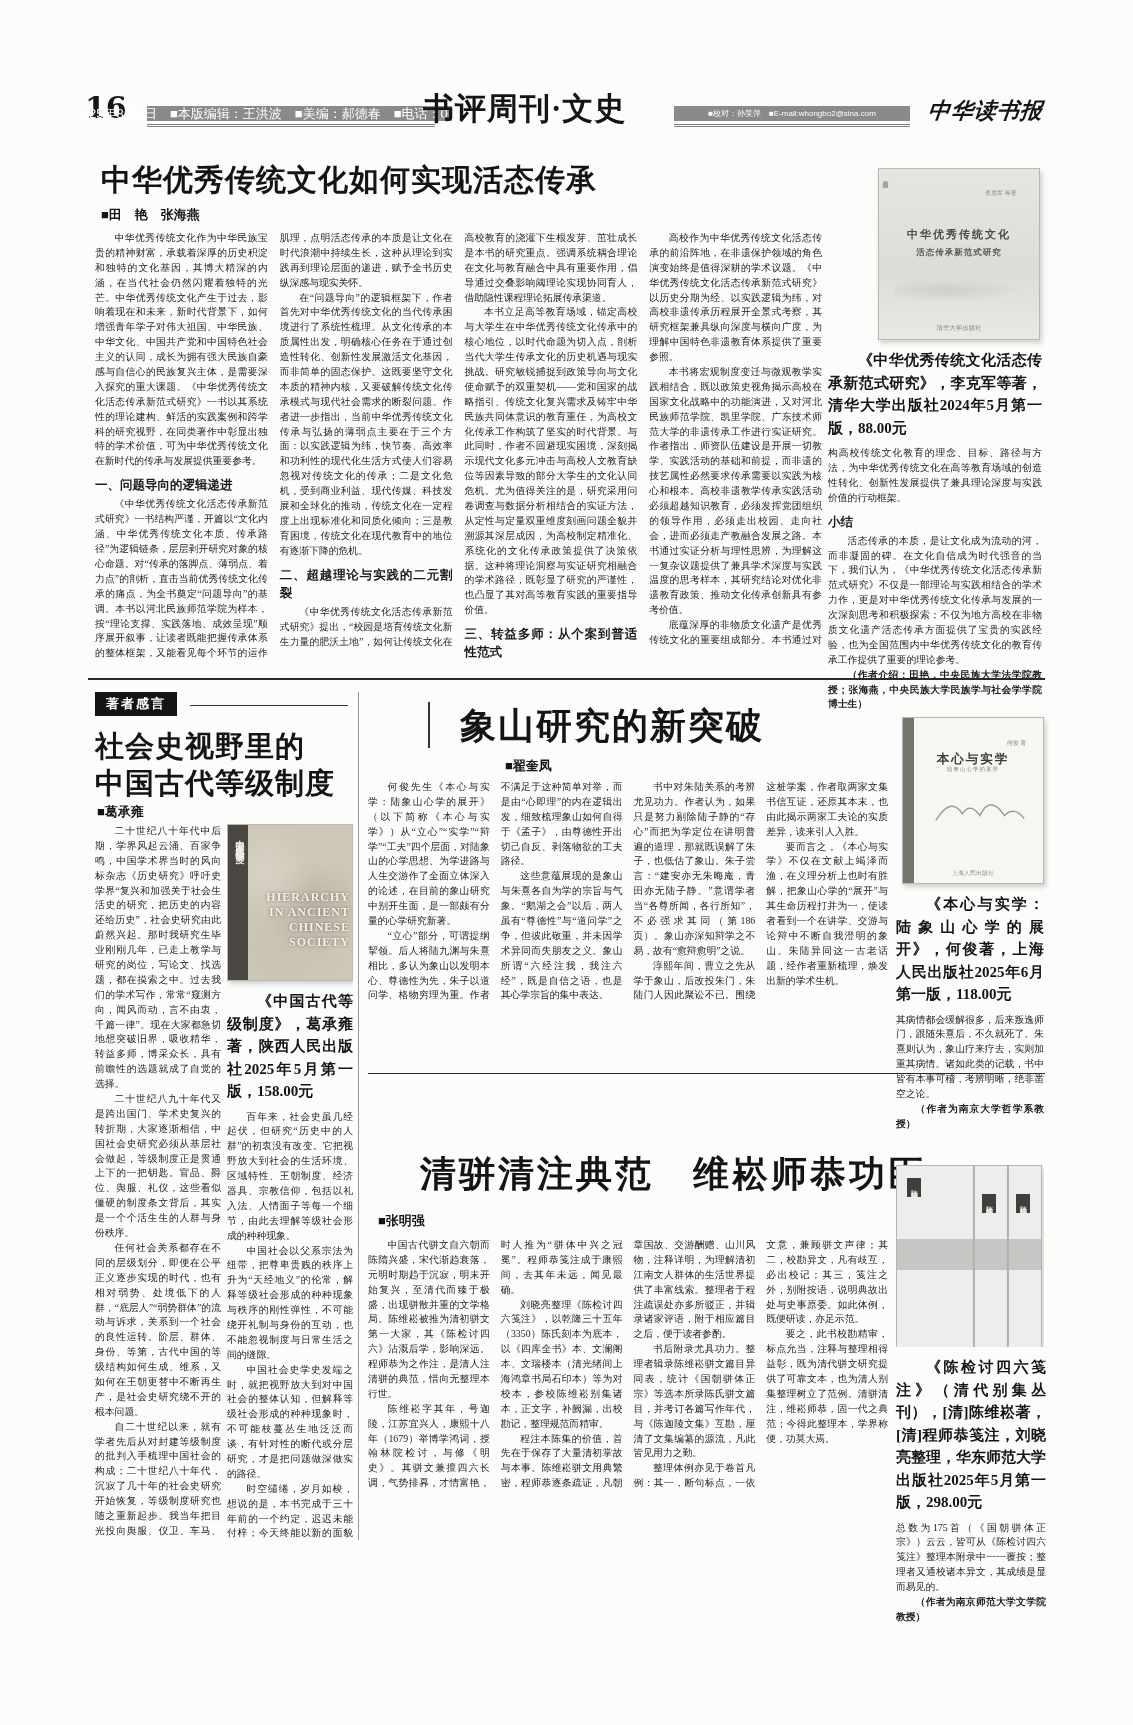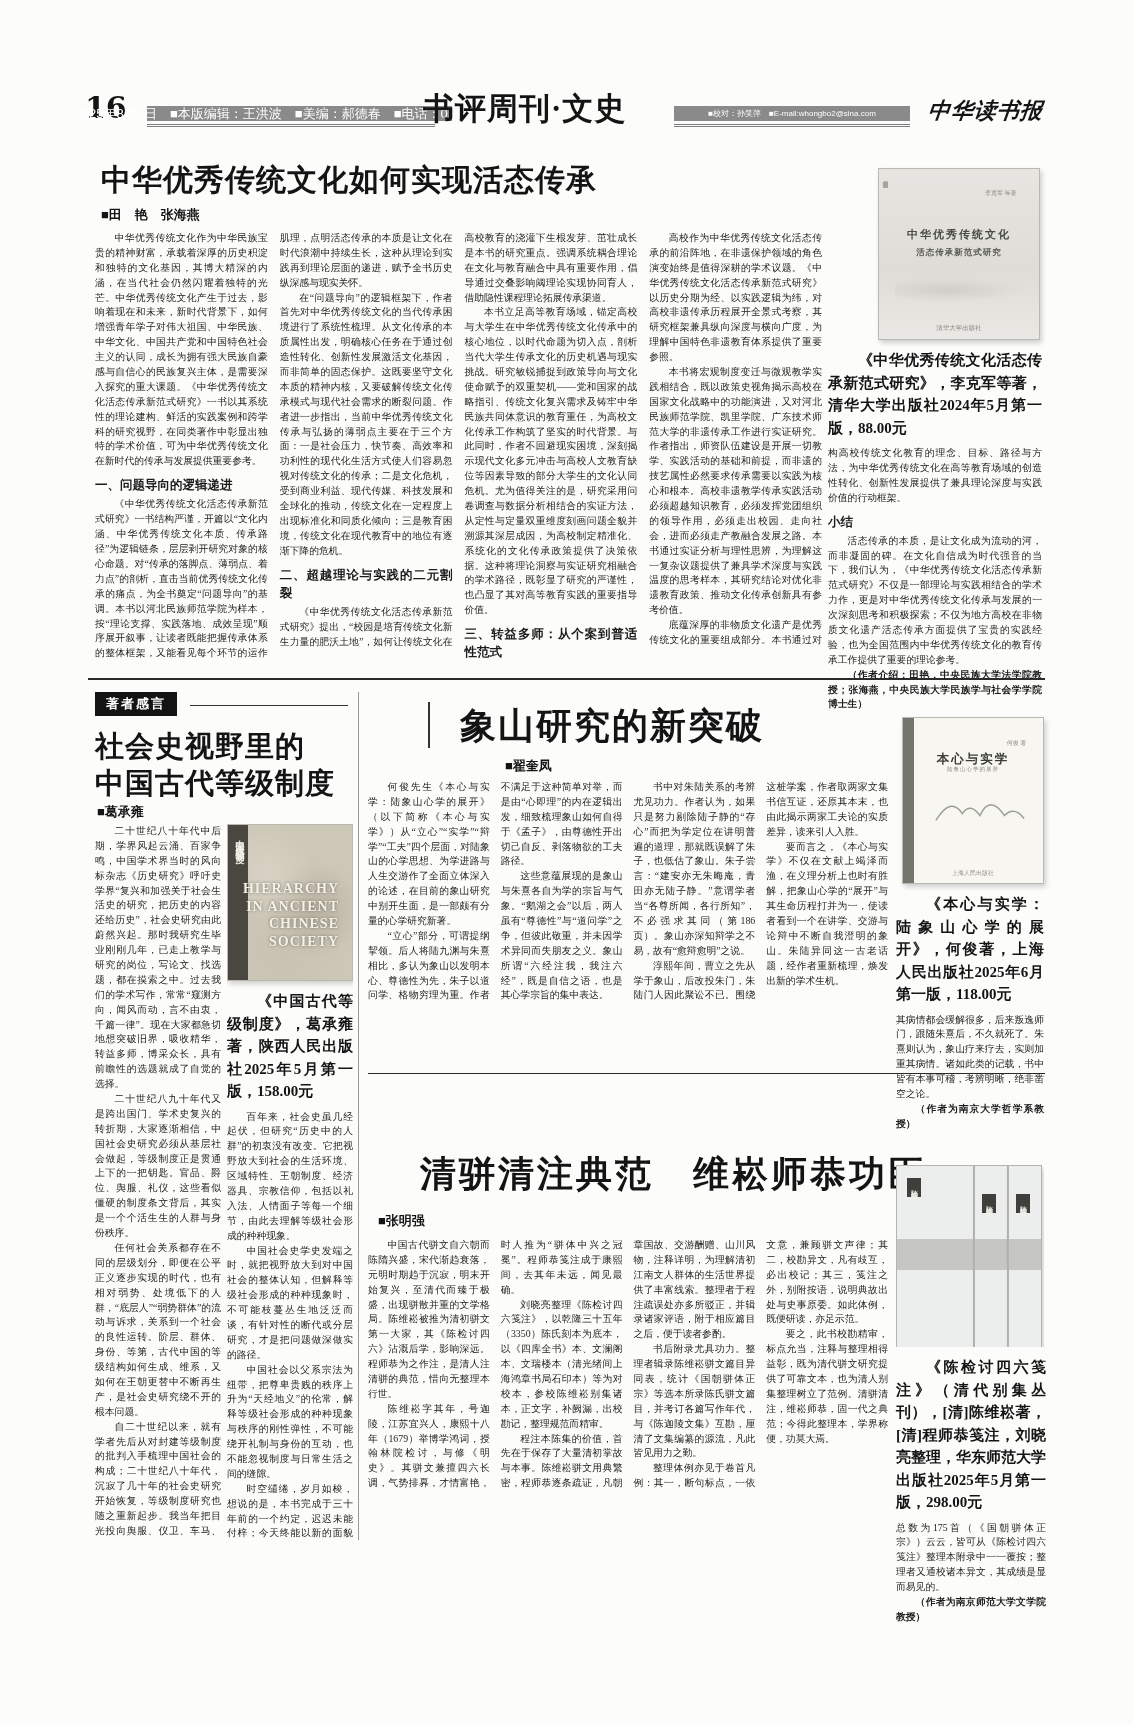--- a/index.html
+++ b/index.html
@@ -37,22 +37,22 @@
   .c1 .vert{position:absolute;left:4px;top:8px;writing-mode:vertical-rl;font-size:5.5px;color:#a5a59e;}
   .c1 .blob{position:absolute;bottom:22%;left:10%;width:80%;height:14%;
             background:radial-gradient(ellipse at 40% 50%,#cfcec7 0%,transparent 70%);}
   .c2{background:
       radial-gradient(circle at 30% 30%,#d8d2c4 0,transparent 35%),
       radial-gradient(circle at 70% 55%,#b9b2a2 0,transparent 40%),
       radial-gradient(circle at 45% 80%,#c8c2b2 0,transparent 45%),
       #cdc7b8;}
   .c2 .strip{position:absolute;left:0;top:0;bottom:0;width:20px;background:#4a4640;}
   .c2 .strip span{writing-mode:vertical-rl;color:#f2efe8;font-size:9px;font-weight:bold;margin:8px 0 0 5px;display:inline-block;letter-spacing:2px;}
-  .c2 .en{position:absolute;right:13px;bottom:30px;text-align:right;color:#f4f1e8;
-          font-family:"Liberation Serif",serif;font-size:14px;font-weight:bold;line-height:1.25;letter-spacing:1px;
+  .c2 .en{position:absolute;right:2px;bottom:30px;text-align:right;color:#f4f1e8;
+          font-family:"Liberation Serif",serif;font-size:12px;font-weight:bold;line-height:1.25;letter-spacing:1px;
           text-shadow:0 0 3px rgba(90,85,70,.8);padding-left:44px;}
   .c3{background:#f7f6f1;}
   .c3 .spine{position:absolute;left:0;top:0;bottom:0;width:11px;background:#75756e;}
   .c3 .tt{position:absolute;top:20%;width:100%;text-align:center;font-size:12.5px;font-weight:bold;color:#3c3c38;letter-spacing:2px;}
   .c3 .st{position:absolute;top:29%;width:100%;text-align:center;font-size:5.5px;color:#87877f;letter-spacing:1px;}
   .c3 .au{position:absolute;top:13%;right:12%;font-size:6px;color:#8a8a82;}
   .c3 .pr{position:absolute;bottom:5px;width:100%;text-align:center;font-size:6px;color:#90908a;}
   .c4{display:flex;background:transparent;border:none;box-shadow:none;}
   .c4 .vol{position:relative;height:100%;border:1px solid #b5b5ae;box-shadow:2px 3px 5px rgba(0,0,0,.18);background:#eceded;}
   .c4 .band{position:absolute;left:0;right:0;top:40%;height:17%;background:#c6c7c5;}
@@ -73,21 +73,21 @@
   <div class="abs dblrule" style="left:674px;top:124px;width:236px;"></div>
   <div class="abs masthead" style="left:928px;top:96px;">中华读书报</div>
 
   <div class="abs headline" style="left:101px;top:160px;font-size:30px;">中华优秀传统文化如何实现活态传承</div>
   <div class="abs byline" style="left:101px;top:206px;">■田　艳　张海燕</div>
 
   <div class="abs bodytext colflow" style="left:95px;top:231px;width:727px;height:431px;column-count:4;">
     <p>中华优秀传统文化作为中华民族宝贵的精神财富，承载着深厚的历史积淀和独特的文化基因，其博大精深的内涵，在当代社会仍然闪耀着独特的光芒。中华优秀传统文化产生于过去，影响着现在和未来，新时代背景下，如何增强青年学子对伟大祖国、中华民族、中华文化、中国共产党和中国特色社会主义的认同，成长为拥有强大民族自豪感与自信心的民族复兴主体，是需要深入探究的重大课题。《中华优秀传统文化活态传承新范式研究》一书以其系统性的理论建构、鲜活的实践案例和跨学科的研究视野，在同类著作中彰显出独特的学术价值，可为中华优秀传统文化在新时代的传承与发展提供重要参考。</p>
     <h4 class="sec-h">一、问题导向的逻辑递进</h4>
     <p>《中华优秀传统文化活态传承新范式研究》一书结构严谨，开篇以“文化内涵、中华优秀传统文化本质、传承路径”为逻辑链条，层层剥开研究对象的核心命题。对“传承的落脚点、薄弱点、着力点”的剖析，直击当前优秀传统文化传承的痛点，为全书奠定“问题导向”的基调。本书以河北民族师范学院为样本，按“理论支撑、实践落地、成效呈现”顺序展开叙事，让读者既能把握传承体系的整体框架，又能看见每个环节的运作肌理，点明活态传承的本质是让文化在时代浪潮中持续生长，这种从理论到实践再到理论层面的递进，赋予全书历史纵深感与现实关怀。</p>
-    <p>在“问题导向”的逻辑框架下，作者首先对中华优秀传统文化的当代传承困境进行了系统性梳理。从文化传承的本质属性出发，明确核心任务在于通过创造性转化、创新性发展激活文化基因，而非简单的固态保护。这既要坚守文化本质的精神内核，又要破解传统文化传承模式与现代社会需求的断裂问题。作者进一步指出，当前中华优秀传统文化传承与弘扬的薄弱点主要在于三个方面：一是社会压力，快节奏、高效率和功利性的现代化生活方式使人们容易忽视对传统文化的传承；二是文化危机，受到商业利益、现代传媒、科技发展和全球化的推动，传统文化在一定程度上出现标准化和同质化倾向；三是教育困境，传统文化在现代教育中的地位有逐渐下降的危机。</p>
+    <p>在“问题导向”的逻辑框架下，作者首先对中华优秀传统文化的当代传承困境进行了系统性梳理。从文化传承的本质属性出发，明确核心任务在于通过创造性转化、创新性发展激活文化基因，而非简单的固态保护。这既要坚守文化本质的精神内核，又要破解传统文化传承模式与现代社会需求的断裂问题。作者进一步指出，当前中华优秀传统文化传承与弘扬的薄弱点主要在于三个方面：以实践逻辑为纬，快节奏、高效率和功利性的现代化生活方式使人们容易忽视对传统文化的传承；二是文化危机，受到商业利益、现代传媒、科技发展和全球化的推动，传统文化在一定程度上出现标准化和同质化倾向；三是教育困境，传统文化在现代教育中的地位有逐渐下降的危机。</p>
     <h4 class="sec-h">二、超越理论与实践的二元割裂</h4>
     <p>《中华优秀传统文化活态传承新范式研究》提出，“校园是培育传统文化新生力量的肥沃土地”，如何让传统文化在高校教育的浇灌下生根发芽、茁壮成长是本书的研究重点。强调系统耦合理论在文化与教育融合中具有重要作用，倡导通过交叠影响阈理论实现协同育人，借助隐性课程理论拓展传承渠道。</p>
     <p>本书立足高等教育场域，锚定高校与大学生在中华优秀传统文化传承中的核心地位，以时代命题为切入点，剖析当代大学生传承文化的历史机遇与现实挑战。研究敏锐捕捉到政策导向与文化使命赋予的双重契机——党和国家的战略指引、传统文化复兴需求及铸牢中华民族共同体意识的教育重任，为高校文化传承工作构筑了坚实的时代背景。与此同时，作者不回避现实困境，深刻揭示现代文化多元冲击与高校人文教育缺位等因素导致的部分大学生的文化认同危机。尤为值得关注的是，研究采用问卷调查与数据分析相结合的实证方法，从定性与定量双重维度刻画问题全貌并溯源其深层成因，为高校制定精准化、系统化的文化传承政策提供了决策依据。这种将理论洞察与实证研究相融合的学术路径，既彰显了研究的严谨性，也凸显了其对高等教育实践的重要指导价值。</p>
     <h4 class="sec-h">三、转益多师：从个案到普适性范式</h4>
     <p>高校作为中华优秀传统文化活态传承的前沿阵地，在非遗保护领域的角色演变始终是值得深耕的学术议题。《中华优秀传统文化活态传承新范式研究》以历史分期为经、以实践逻辑为纬，对高校非遗传承历程展开全景式考察，其研究框架兼具纵向深度与横向广度，为理解中国特色非遗教育体系提供了重要参照。</p>
     <p>本书将宏观制度变迁与微观教学实践相结合，既以政策史视角揭示高校在国家文化战略中的功能演进，又对河北民族师范学院、凯里学院、广东技术师范大学的非遗传承工作进行实证研究。作者指出，师资队伍建设是开展一切教学、实践活动的基础和前提，而非遗的技艺属性必然要求传承需要以实践为核心和根本。高校非遗教学传承实践活动必须超越知识教育，必须发挥党团组织的领导作用，必须走出校园、走向社会，进而必须走产教融合发展之路。本书通过实证分析与理性思辨，为理解这一复杂议题提供了兼具学术深度与实践温度的思考样本，其研究结论对优化非遗教育政策、推动文化传承创新具有参考价值。</p>
     <p>底蕴深厚的非物质文化遗产是优秀传统文化的重要组成部分。本书通过对河北民族师范学院十余年探索的深度剖析，揭示其如何突破“博物馆式”静态保护范式，构建起动态、立体的非遗传承创新生态。区别于单纯罗列个案的实践研究模式，本书将地方高校探索升华为具有普适性的方法论。“承德满族剪纸”课程开发、“丰宁满绣”传承基地建设等具体案例，详述从师资培育、课程开发到校园文化建设的全流程经验，形成可复制、可推广的“范式”，让“活态传承”从学术名词变为可见、可感的实践路径，实现了从理论到实践的闭环。</p>
 
   </div>
 
@@ -132,22 +132,22 @@
       <div class="strip"><span>中国古代等级制度</span></div>
       <div class="en">
         <div>HIERARCHY</div>
         <div>IN ANCIENT</div>
         <div>CHINESE SOCIETY</div>
       </div>
     </div>
     <div class="caption">《中国古代等级制度》，葛承雍著，陕西人民出版社2025年5月第一版，158.00元</div>
     <div class="bodytext">
       <p>百年来，社会史虽几经起伏，但研究“历史中的人群”的初衷没有改变。它把视野放大到社会的生活环境、区域特性、王朝制度、经济器具、宗教信仰，包括以礼入法、人情面子等每一个细节，由此去理解等级社会形成的种种现象。</p>
+      <p>中国社会以父系宗法为纽带，把尊卑贵贱的秩序上升为“天经地义”的伦常，解释等级社会形成的种种现象与秩序的刚性弹性，不可能绕开礼制与身份的互动，也不能忽视制度与日常生活之间的缝隙。</p>
       <p>中国社会史学史发端之时，就把视野放大到对中国社会的整体认知，但解释等级社会形成的种种现象时，不可能枝蔓丛生地泛泛而谈，有针对性的断代或分层研究，才是把问题做深做实的路径。</p>
-      <p>中国社会以父系宗法为纽带，把尊卑贵贱的秩序上升为“天经地义”的伦常，解释等级社会形成的种种现象与秩序的刚性弹性，不可能绕开礼制与身份的互动，也不能忽视制度与日常生活之间的缝隙。</p>
       <p>时空缱绻，岁月如梭，想说的是，本书完成于三十年前的一个约定，迟迟未能付梓；今天终能以新的面貌与读者相见，算是了却了一桩夙愿。</p>
     </div>
   </div>
 
   <div class="abs" style="left:428px;top:702px;width:2px;height:46px;background:#333;"></div>
   <div class="abs headline" style="left:460px;top:702px;font-size:36px;letter-spacing:2px;">象山研究的新突破</div>
   <div class="abs byline" style="left:505px;top:757px;">■翟奎凤</div>
 
   <div class="abs bodytext colflow" style="left:368px;top:780px;width:520px;height:286px;column-count:4;column-gap:11px;">
     <p>何俊先生《本心与实学：陆象山心学的展开》（以下简称《本心与实学》）从“立心”“实学”“辩学”“工夫”四个层面，对陆象山的心学思想、为学进路与人生交游作了全面立体深入的论述，在目前的象山研究中别开生面，是一部颇有分量的心学研究新著。</p>

